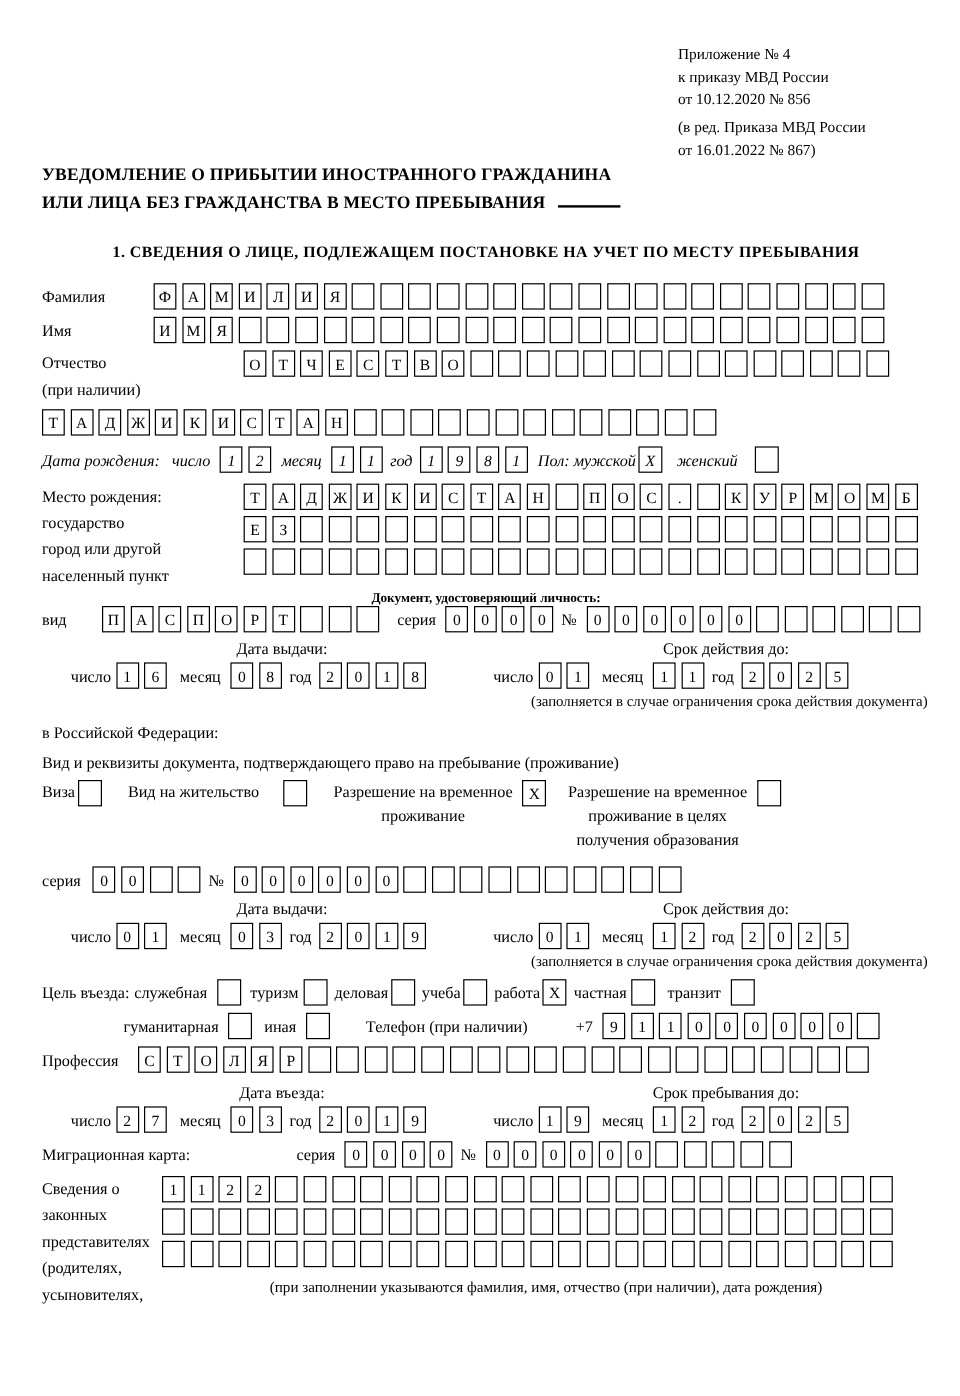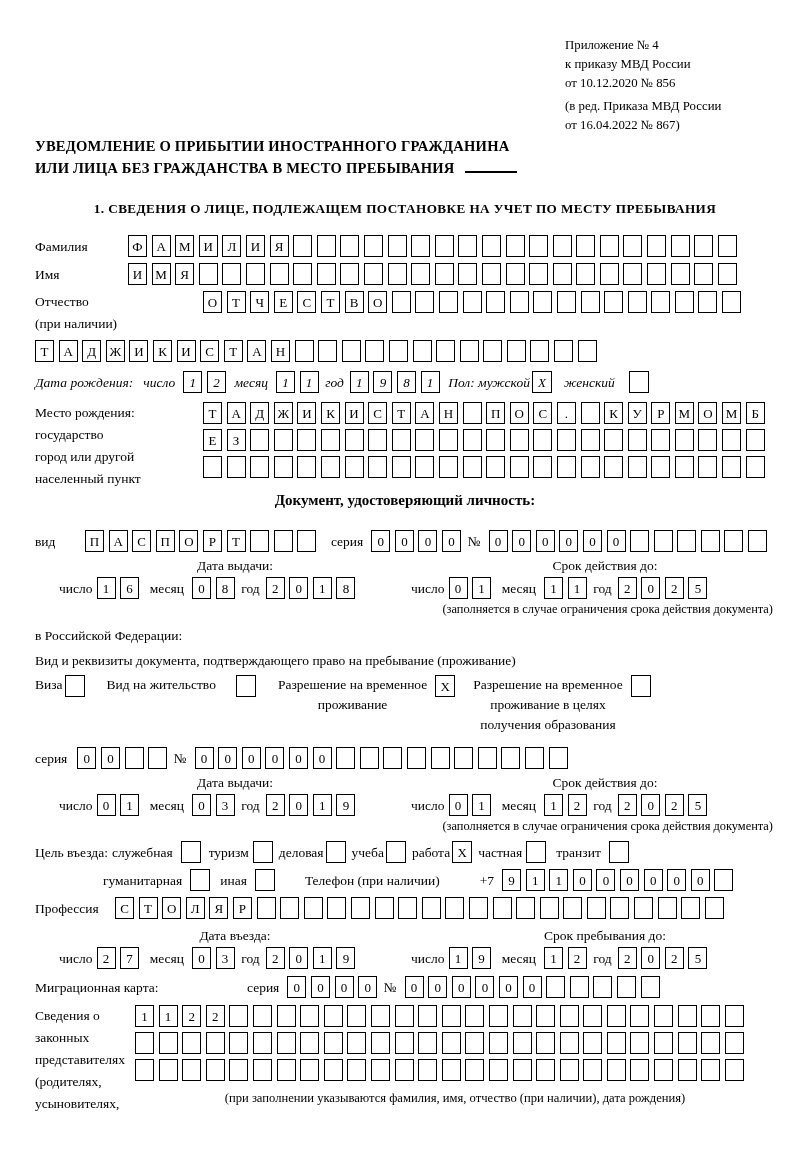--- a/index.html
+++ b/index.html
@@ -31,21 +31,21 @@
     font-size:13px; line-height:1;
   }
   .cb { width:20px; margin:0 6px; display:inline-flex; vertical-align:middle; }
   
   .w50{width:50px;flex:none}.w78{width:80px;flex:none}.w93{width:93px;flex:none}
   .w100{width:100px;flex:none}.w147{width:147px;flex:none}.w168{width:168px;flex:none}
   .w170{width:172px;flex:none}
   .ml2{margin-left:2px}.ml4{margin-left:4px}.ml6{margin-left:6px}.ml8{margin-left:8px}
   .ml10{margin-left:10px}.ml12{margin-left:12px}.ml14{margin-left:14px}.ml16{margin-left:16px}
   .ml20{margin-left:20px}.ml24{margin-left:24px}.ml40{margin-left:40px}.ml68{margin-left:68px}
-  .center-bold { text-align:center; font-weight:bold; font-size:15px; margin:2px 0 21px; }
+  .center-bold { text-align:center; font-weight:bold; font-size:11px; margin:2px 0 0; }
   
   .drow { display:flex; margin-bottom:2px; }
   .dcol-l { width:352px; flex:none;margin-left:24px; }
   .dcol-r { width:388px; flex:none; }
   .dhead { text-align:center; margin-bottom:3px; }
   .dfields { display:flex; align-items:flex-start; }
   .note { text-align:right; font-size:12.4px; margin:0 2px 7px 0; }
   
   .intro { line-height:23px; margin-bottom:2px; }
   .opts-row { display:flex; align-items:flex-start; margin:3px 0 12px; }
@@ -57,21 +57,21 @@
 <body>
 
 <div class="page">
 
   <div class="hdr">
     <div>Приложение № 4</div>
     <div>к приказу МВД России</div>
     <div>от 10.12.2020 № 856</div>
     <div class="hdr2">
       <div>(в ред. Приказа МВД России</div>
-      <div>от 16.04.2022 № 867)</div>
+      <div>от 16.01.2022 № 867)</div>
     </div>
   </div>
 
 
   <div class="title">
     <div>УВЕДОМЛЕНИЕ О ПРИБЫТИИ ИНОСТРАННОГО ГРАЖДАНИНА</div>
     <div>
       <span>ИЛИ ЛИЦА БЕЗ ГРАЖДАНСТВА В МЕСТО ПРЕБЫВАНИЯ</span><span class="blank"></span>
     </div>
   </div>

